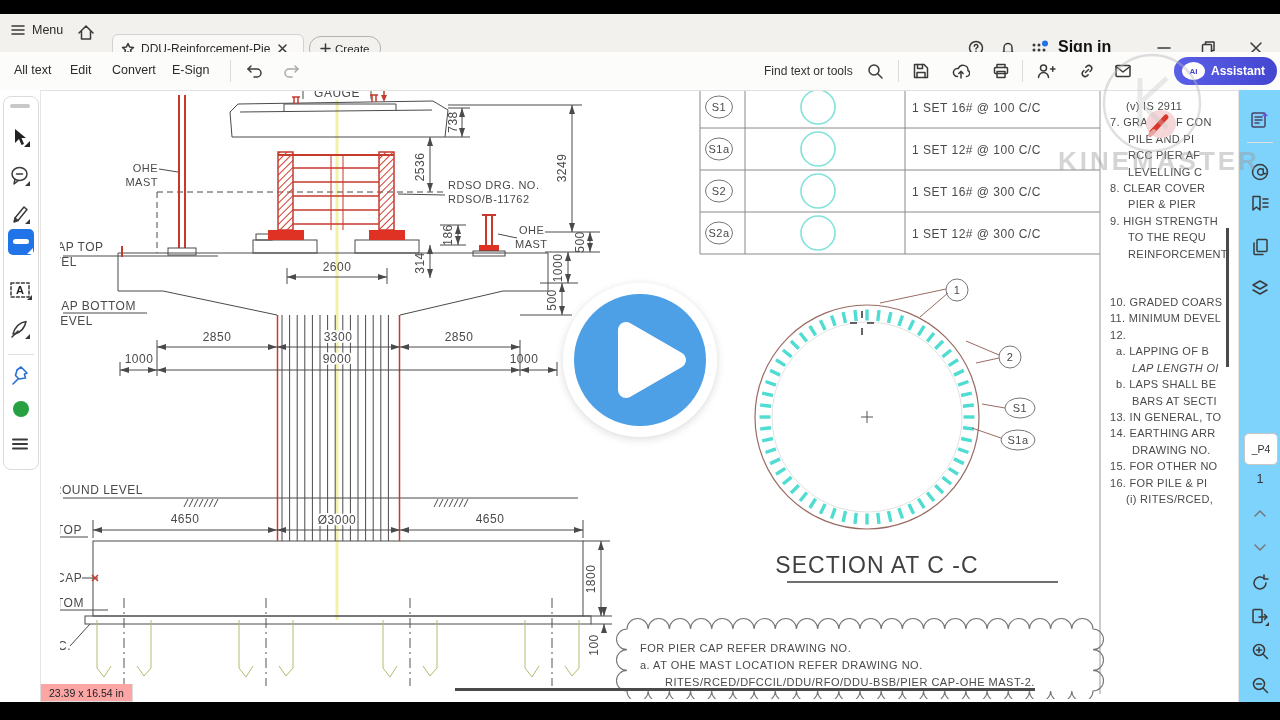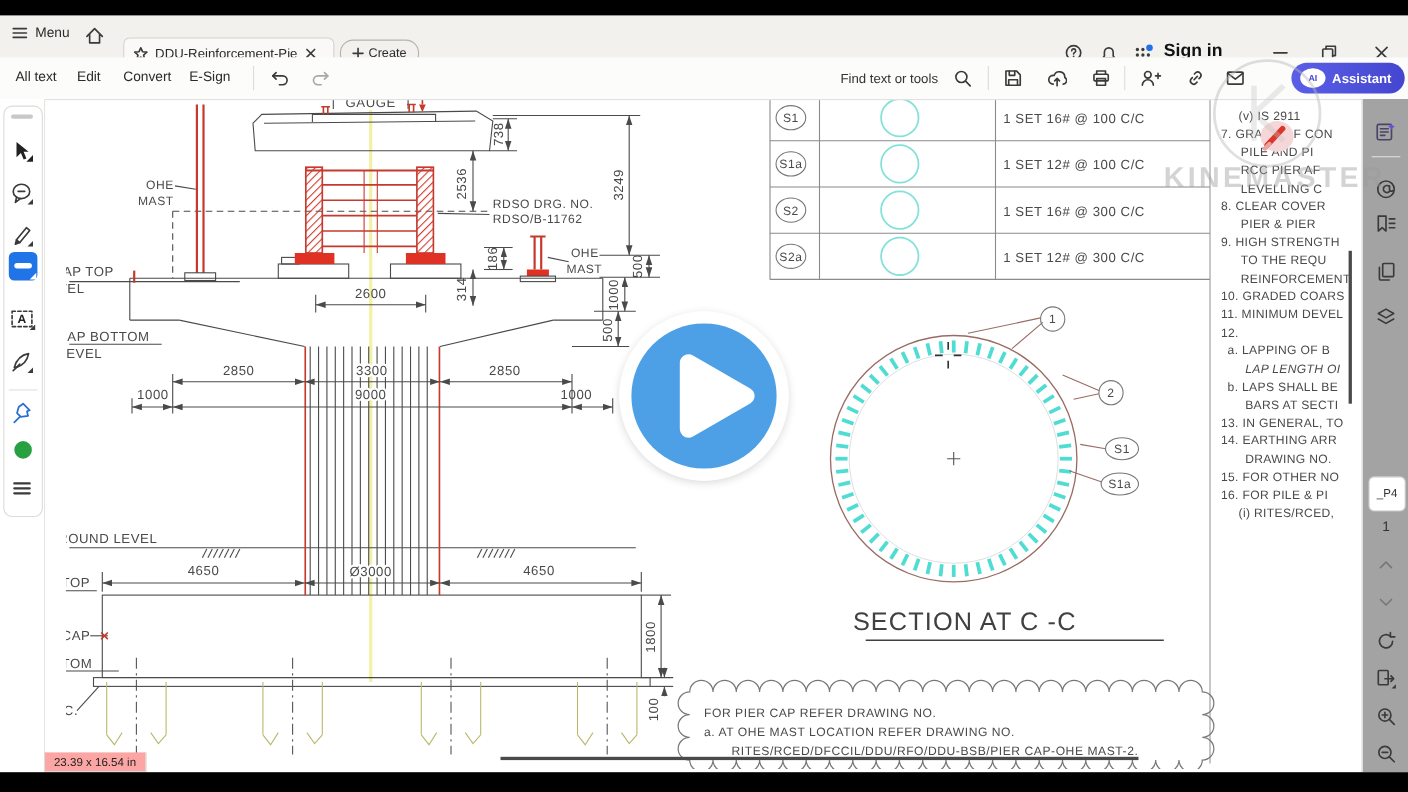--- a/index.html
+++ b/index.html
@@ -3,21 +3,21 @@
 <meta charset="utf-8">
 <style>
   html,body{margin:0;padding:0;background:#fff;width:1280px;height:720px;overflow:hidden;
     font-family:"Liberation Sans",sans-serif;}
   .abs{position:absolute;}
   .ic{stroke:#3a3a3a;fill:none;stroke-width:1.5;stroke-linecap:round;stroke-linejoin:round;}
   .uitxt{font-size:12.5px;color:#2b2b2b;text-align:center;}
   #titlebar{left:0;top:14px;width:1280px;height:38px;background:#f2f1ee;border-bottom:1px solid #e0dedd;z-index:40;}
   #toolbar{left:0;top:52px;width:1280px;height:38px;background:#fcfcfb;border-bottom:1px solid #e2e1df;z-index:40;}
   #leftbar{left:0;top:90px;width:40px;height:612px;background:#fff;border-right:1px solid #e6e5e3;z-index:40;}
-  #rightbar{left:1238px;top:90px;width:42px;height:612px;background:#a3a3a3;border-left:1px solid #e6e5e3;z-index:40;}
+  #rightbar{left:1238px;top:90px;width:42px;height:612px;background:#7dd3fc;border-left:1px solid #e6e5e3;z-index:40;}
   .blackbar{left:0;width:1280px;background:#000;z-index:70;}
   .vsep{width:1px;height:22px;background:#dddcda;}
   .dt{font-family:"Liberation Sans",sans-serif;font-size:12px;fill:#4a4a4a;letter-spacing:0.5px;}
   .dts{font-size:11px;}
   .halo{paint-order:stroke;stroke:#fff;stroke-width:4px;}
   .noteln{white-space:nowrap;line-height:16.4px;font-size:11px;color:#4a4a4a;letter-spacing:0.3px;}
   #notes{left:1110px;top:98px;width:160px;z-index:5;}
   .pill{background:linear-gradient(90deg,#5b5fe8,#4446cf);border-radius:14px;display:flex;align-items:center;gap:6px;padding:0 12px 0 8px;height:28px;color:#fff;font-size:12px;font-weight:700;}
   .tabbox{background:#faf9f8;border:1px solid #d5d3d1;border-radius:6px;display:flex;align-items:center;padding:0 8px;gap:6px;height:27px;}
 </style>
@@ -395,21 +395,21 @@
     <div class="noteln" style="padding-left: 16px;">(v) IS 2911</div>
     <div class="noteln" style="padding-left: 0px;">7.  GRADE  OF  CON</div>
     <div class="noteln" style="padding-left: 18px;">PILE  AND  PI</div>
     <div class="noteln" style="padding-left: 18px;">RCC  PIER  AF</div>
     <div class="noteln" style="padding-left: 18px;">LEVELLING  C</div>
     <div class="noteln" style="padding-left: 0px;">8.  CLEAR  COVER</div>
     <div class="noteln" style="padding-left: 18px;">PIER  &amp;  PIER</div>
     <div class="noteln" style="padding-left: 0px;">9.  HIGH  STRENGTH</div>
     <div class="noteln" style="padding-left: 18px;">TO  THE  REQU</div>
     <div class="noteln" style="padding-left: 18px;">REINFORCEMENT</div>
-    <div class="noteln" style="padding-left: 0px;">10. GRADED  COARS</div>
+    <div class="noteln" style="padding-left: 0px; margin-top: 32px;">10. GRADED  COARS</div>
     <div class="noteln" style="padding-left: 0px;">11. MINIMUM  DEVEL</div>
     <div class="noteln" style="padding-left: 0px;">12.</div>
     <div class="noteln" style="padding-left: 6px;">a.  LAPPING  OF  B</div>
     <div class="noteln" style="padding-left: 22px; font-style: italic;">LAP  LENGTH  OI</div>
     <div class="noteln" style="padding-left: 6px;">b.  LAPS  SHALL  BE</div>
     <div class="noteln" style="padding-left: 22px;">BARS  AT  SECTI</div>
     <div class="noteln" style="padding-left: 0px;">13. IN  GENERAL,  TO</div>
     <div class="noteln" style="padding-left: 0px;">14. EARTHING  ARR</div>
     <div class="noteln" style="padding-left: 22px;">DRAWING  NO.</div>
     <div class="noteln" style="padding-left: 0px;">15. FOR  OTHER  NO</div>

